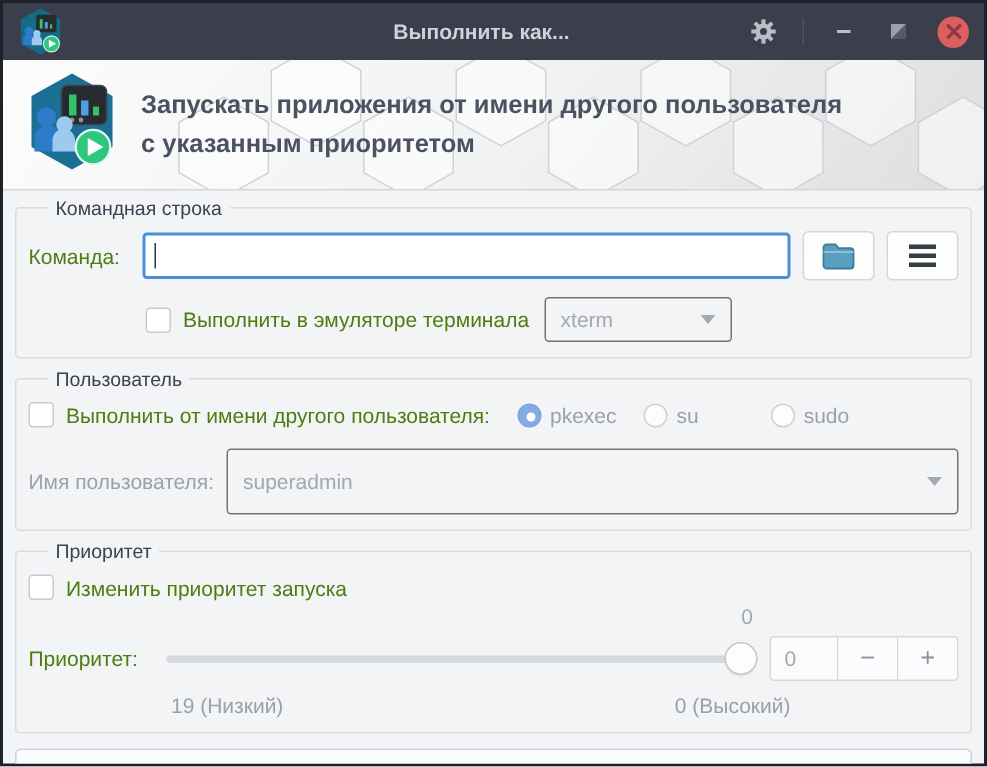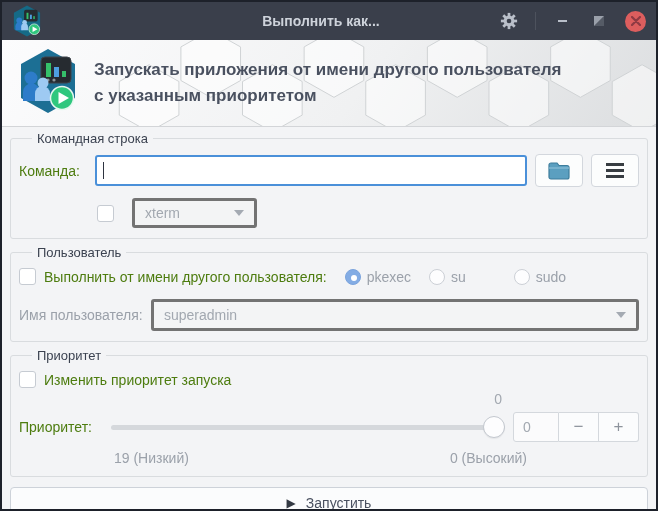--- a/index.html
+++ b/index.html
@@ -65,21 +65,21 @@
   }
   .burger { display:flex; flex-direction:column; gap:3px; }
   .burger span { width:18px; height:3px; background:#383d42; }
   
   .checkbox {
     width:17px; height:17px; background:#fff; border:1px solid #c6cbd2;
     border-radius:3px; flex:0 0 17px; margin-right:8px;
   }
   
   .combo {
-    height:30px; background:#f3f4f5; border:3px solid #737373; border-radius:3px;
+    height:30px; background:#f3f4f5; border:1px solid #737373; border-radius:3px;
     display:flex; align-items:center; padding:0 10px; color:#a2a8b0; font-size:14px;
   }
   .combo .arrow-down {
     width:0; height:0; border-left:5px solid transparent; border-right:5px solid transparent;
     border-top:6px solid #a4aab2; margin-left:auto;
   }
   
   .radio-group { display:flex; margin-left:18px; gap:6px; }
   .radio { width:16px; height:16px; border-radius:50%; flex:0 0 16px; }
   .radio.off { background:#fdfdfe; border:1px solid #ccd0d6; }
@@ -234,20 +234,21 @@
         <span class="sq-btn">
           <span class="burger">
               <span></span>
               <span></span>
               <span></span>
             </span>
         </span>
       </div>
       <div class="row" style="margin-top:11px; margin-left:78px;">
         <span class="checkbox"></span>
+        <span class="lbl-dark">Выполнить в эмуляторе терминала</span>
         <div class="combo" style="width:125px; margin-left:10px;">
           <span>xterm</span>
           <span class="arrow-down"></span>
         </div>
       </div>
     </fieldset>
 
     <fieldset>
       <legend>Пользователь</legend>
       <div class="row">
@@ -261,21 +262,21 @@
           <span class="radio off"></span>
           <span class="lbl-gray">su</span>
         </span>
         <span class="radio-group" style="margin-left:48px;">
           <span class="radio off"></span>
           <span class="lbl-gray">sudo</span>
         </span>
       </div>
       <div class="row" style="margin-top:14px;">
         <span class="lbl-gray" style="width:132px;">Имя пользователя:</span>
-        <div class="combo" style="flex:1; height:32px;justify-content:space-between;">
+        <div class="combo" style="flex:1; height:44px;justify-content:space-between;">
           <span>superadmin</span>
           <span class="arrow-down"></span>
         </div>
       </div>
     </fieldset>
 
     <fieldset>
       <legend>Приоритет</legend>
       <div class="row">
         <span class="checkbox"></span>

